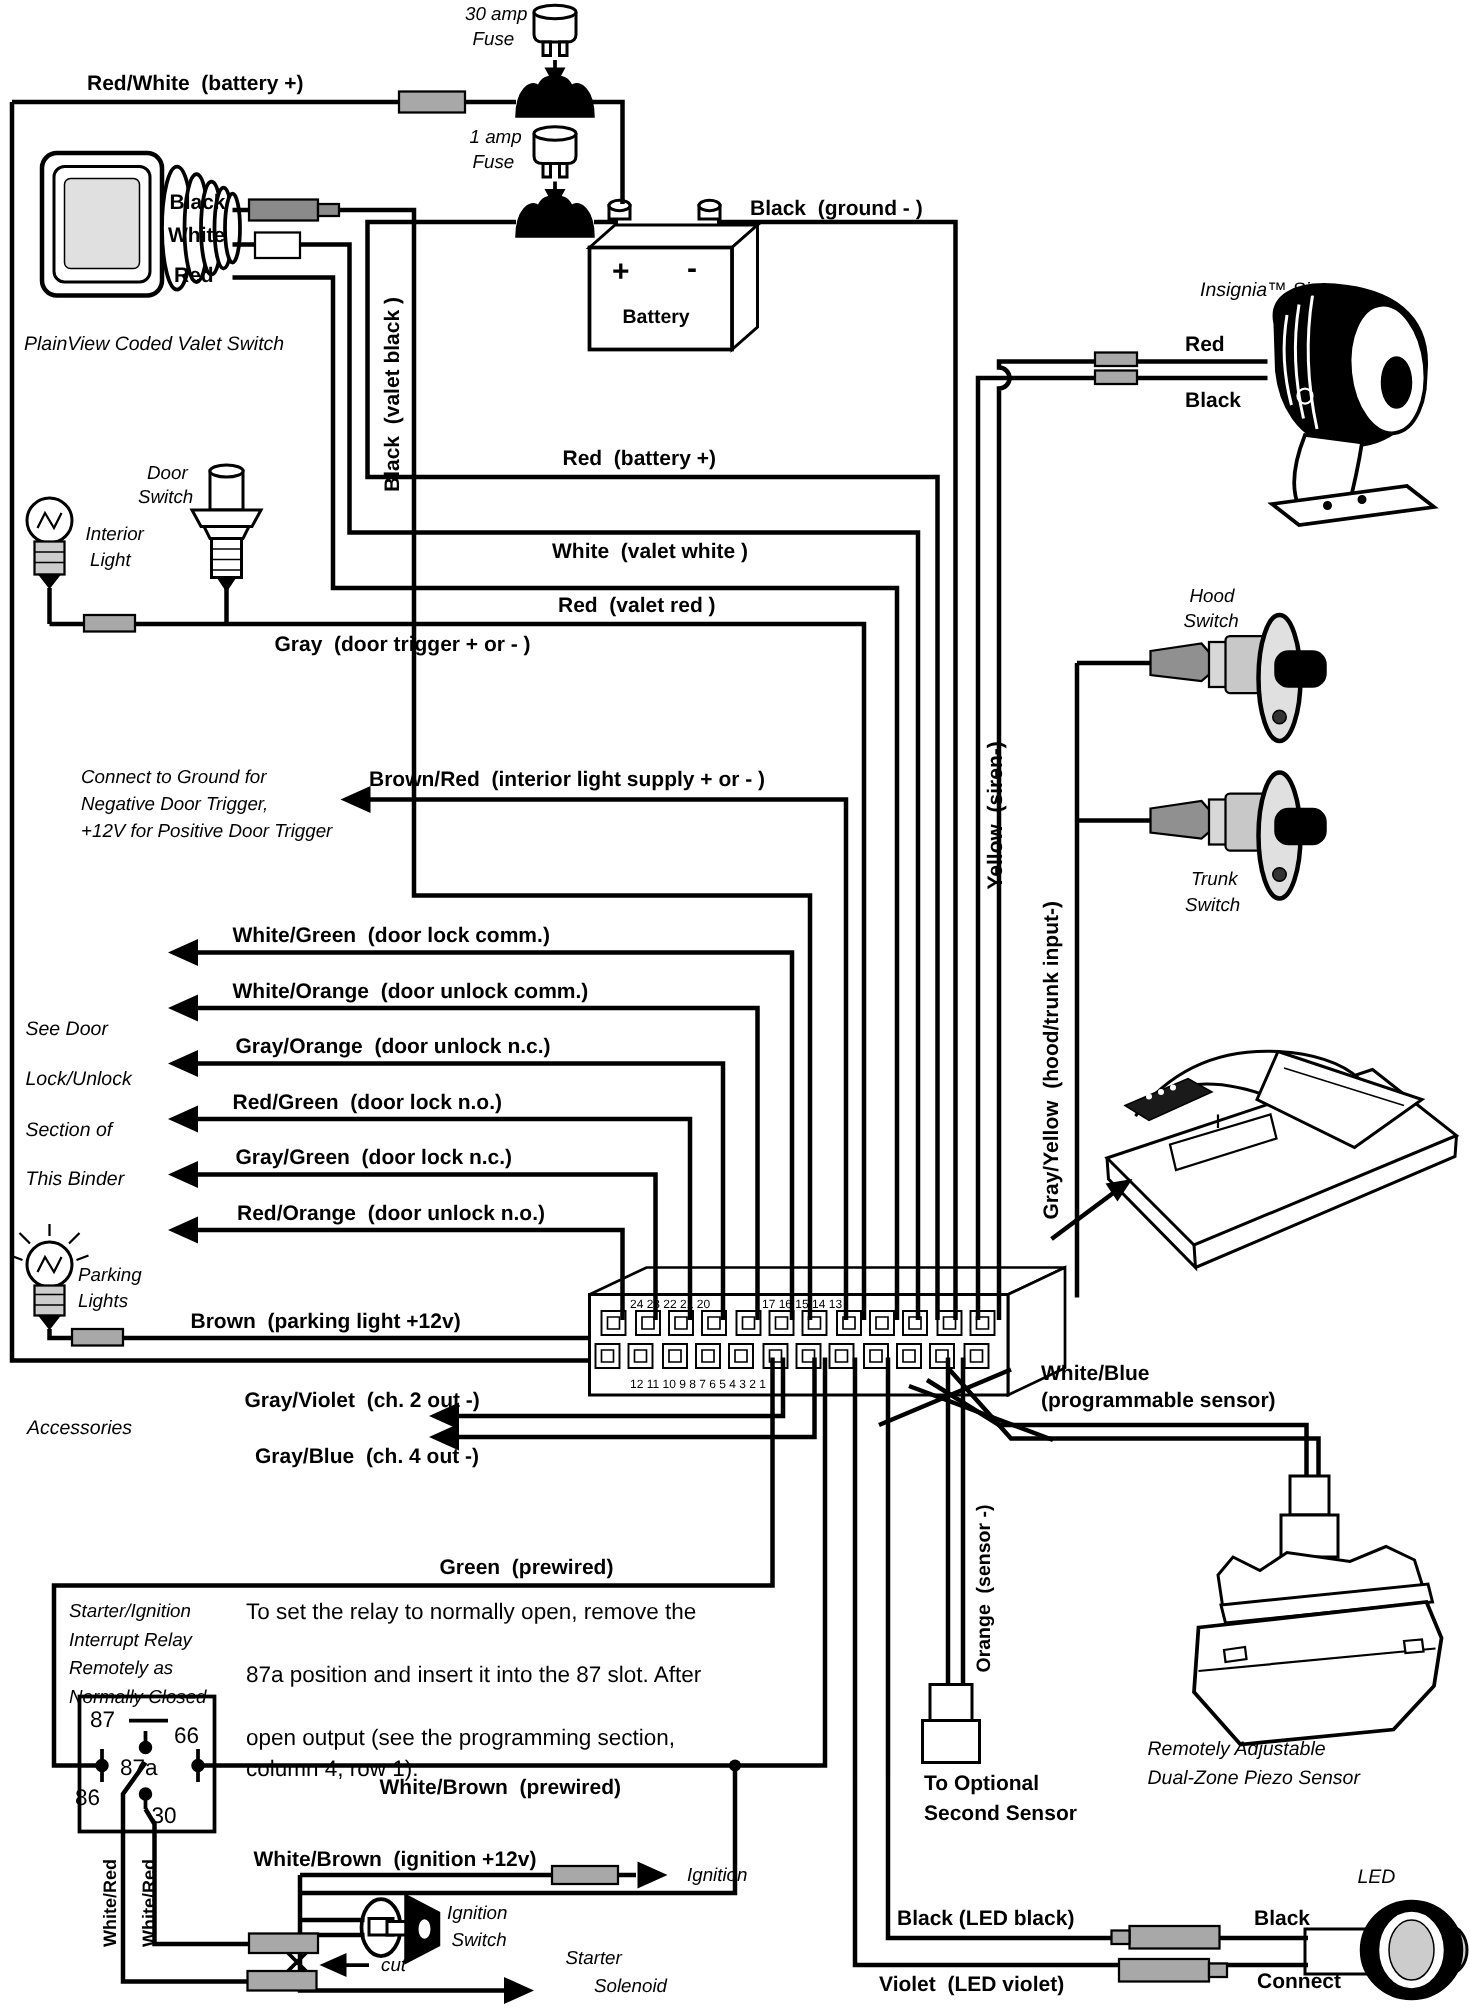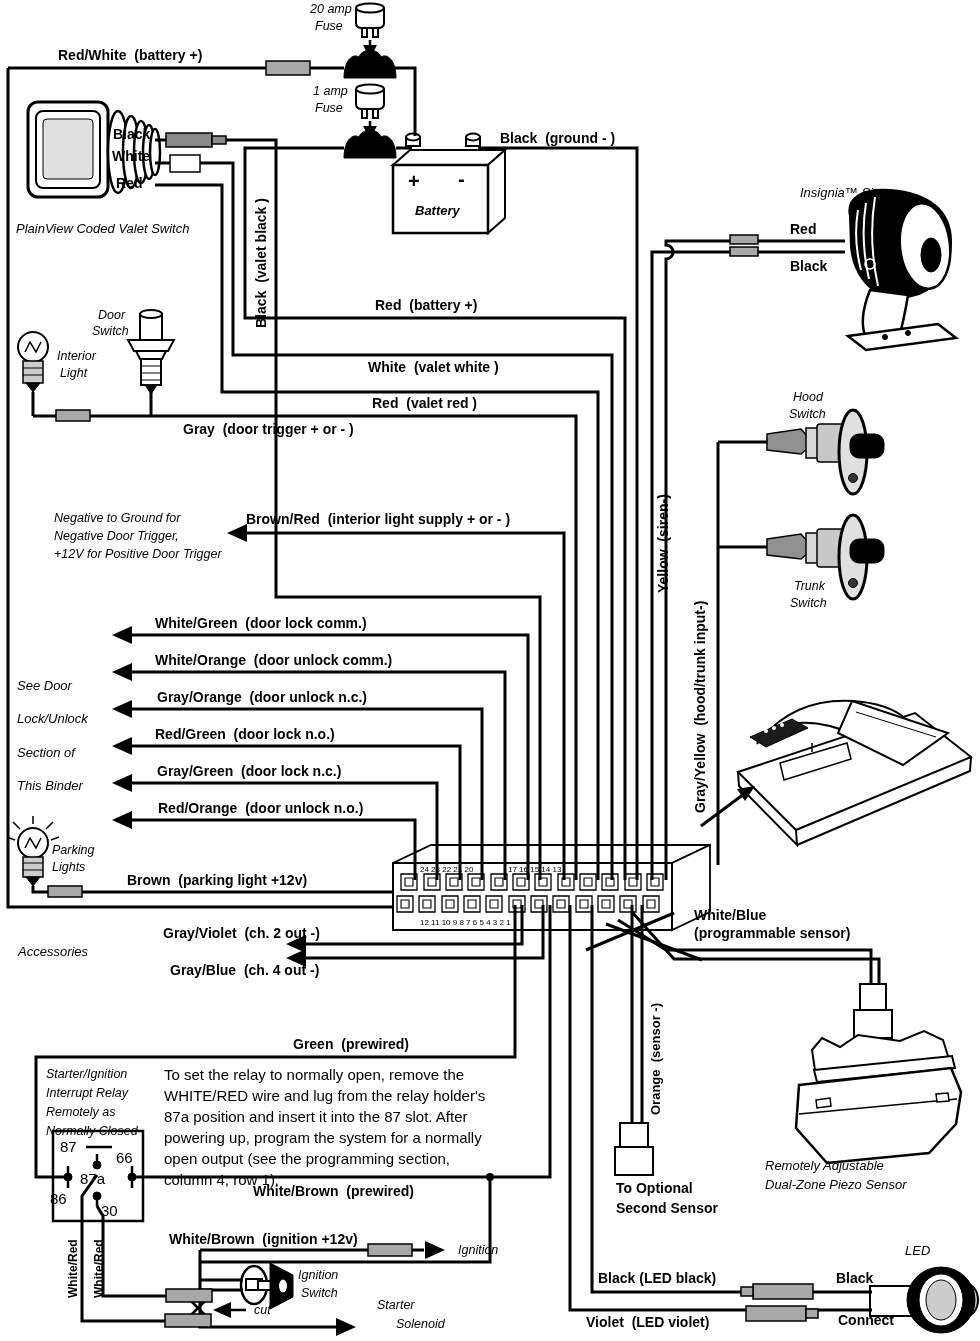--- a/index.html
+++ b/index.html
@@ -5,21 +5,21 @@
   html,body{margin:0;padding:0;background:#fff;}
   #stage{position:relative;width:980px;height:1341px;background:#fff;overflow:hidden;
          font-family:"Liberation Sans",sans-serif;color:#000;}
   #stage svg{position:absolute;left:0;top:0;}
   .lbl{position:absolute;white-space:pre;}
   .b14{font-weight:bold;font-size:14px;}
   .b13{font-weight:bold;font-size:13px;}
   .b12{font-weight:bold;font-size:12px;}
   .i12{font-style:italic;font-size:12.5px;}
   .i13{font-style:italic;font-size:13px;}
-  .bi13{font-style:italic;font-weight:bold;font-size:13px;}
+  .bi13{font-weight:bold;font-size:13px;}
   .n8{font-size:8px;letter-spacing:0px;padding-left:24px;}
   .note{font-size:15px;}
   .big{font-weight:bold;font-size:20px;}
   .v{transform:rotate(-90deg);transform-origin:0 0;}
 </style>
 </head>
 <body>
 
 <div id="stage">
 
@@ -262,21 +262,21 @@
     <rect x="166" y="1289" width="46" height="13"></rect>
     <rect x="165" y="1314" width="46" height="13"></rect>
     <rect x="753" y="1284" width="60" height="15"></rect>
     <rect x="741" y="1287" width="12" height="9"></rect>
     <rect x="746" y="1306" width="60" height="15"></rect>
     <rect x="806" y="1309" width="12" height="9"></rect>
   </g>
 </svg>
 
 <div class="lbl b14" style="left:58px;top:47px">Red/White  (battery +)</div>
-<div class="lbl i12" style="left:310px;top:2px">20 amp</div>
+<div class="lbl i12" style="left:310px;top:2px">30 amp</div>
 <div class="lbl i12" style="left:315px;top:19px">Fuse</div>
 <div class="lbl i12" style="left:313px;top:84px">1 amp</div>
 <div class="lbl i12" style="left:315px;top:101px">Fuse</div>
 <div class="lbl b14" style="left:500px;top:130px">Black  (ground - )</div>
 <div class="lbl big" style="left:408px;top:170px">+</div>
 <div class="lbl big" style="left:458px;top:168px">-</div>
 <div class="lbl bi13" style="left:415px;top:203px">Battery</div>
 <div class="lbl b14" style="left:375px;top:297px">Red  (battery +)</div>
 
 <div class="lbl b14" style="left:113px;top:126px">Black</div>
@@ -285,21 +285,21 @@
 <div class="lbl i13" style="left:16px;top:221px">PlainView Coded Valet Switch</div>
 <div class="lbl b14 v" style="left:253px;top:328px">Black  (valet black )</div>
 <div class="lbl b14" style="left:368px;top:359px">White  (valet white )</div>
 <div class="lbl b14" style="left:372px;top:395px">Red  (valet red )</div>
 
 <div class="lbl i12" style="left:98px;top:308px">Door</div>
 <div class="lbl i12" style="left:92px;top:324px">Switch</div>
 <div class="lbl i12" style="left:57px;top:349px">Interior</div>
 <div class="lbl i12" style="left:60px;top:366px">Light</div>
 <div class="lbl b14" style="left:183px;top:421px">Gray  (door trigger + or - )</div>
-<div class="lbl i12" style="left:54px;top:511px">Negative to Ground for</div>
+<div class="lbl i12" style="left:54px;top:511px">Connect to Ground for</div>
 <div class="lbl i12" style="left:54px;top:529px">Negative Door Trigger,</div>
 <div class="lbl i12" style="left:54px;top:547px">+12V for Positive Door Trigger</div>
 <div class="lbl b14" style="left:246px;top:511px">Brown/Red  (interior light supply + or - )</div>
 
 <div class="lbl b14" style="left:155px;top:615px">White/Green  (door lock comm.)</div>
 <div class="lbl b14" style="left:155px;top:652px">White/Orange  (door unlock comm.)</div>
 <div class="lbl b14" style="left:157px;top:689px">Gray/Orange  (door unlock n.c.)</div>
 <div class="lbl b14" style="left:155px;top:726px">Red/Green  (door lock n.o.)</div>
 <div class="lbl b14" style="left:157px;top:763px">Gray/Green  (door lock n.c.)</div>
 <div class="lbl b14" style="left:158px;top:800px">Red/Orange  (door unlock n.o.)</div>
@@ -338,23 +338,21 @@
 <div class="lbl b14" style="left:616px;top:1180px">To Optional</div>
 <div class="lbl b14" style="left:616px;top:1200px">Second Sensor</div>
 <div class="lbl i13" style="left:765px;top:1158px">Remotely Adjustable</div>
 <div class="lbl i13" style="left:765px;top:1177px">Dual-Zone Piezo Sensor</div>
 
 <div class="lbl i12" style="left:46px;top:1067px">Starter/Ignition</div>
 <div class="lbl i12" style="left:46px;top:1086px">Interrupt Relay</div>
 <div class="lbl i12" style="left:46px;top:1105px">Remotely as</div>
 <div class="lbl i12" style="left:46px;top:1124px">Normally Closed</div>
 <div class="lbl note" style="left:164px;top:1066px">To set the relay to normally open, remove the</div>
-<div class="lbl note" style="left:164px;top:1087px">WHITE/RED wire and lug from the relay holder's</div>
 <div class="lbl note" style="left:164px;top:1108px">87a position and insert it into the 87 slot. After</div>
-<div class="lbl note" style="left:164px;top:1129px">powering up, program the system for a normally</div>
 <div class="lbl note" style="left:164px;top:1150px">open output (see the programming section,</div>
 <div class="lbl note" style="left:164px;top:1171px">column 4, row 1).</div>
 <div class="lbl note" style="left:60px;top:1138px">87</div>
 <div class="lbl note" style="left:116px;top:1149px">66</div>
 <div class="lbl note" style="left:80px;top:1170px">87a</div>
 <div class="lbl note" style="left:50px;top:1190px">86</div>
 <div class="lbl note" style="left:101px;top:1202px">30</div>
 <div class="lbl b14" style="left:253px;top:1183px">White/Brown  (prewired)</div>
 <div class="lbl b12 v" style="left:66px;top:1298px">White/Red</div>
 <div class="lbl b12 v" style="left:92px;top:1298px">White/Red</div>

